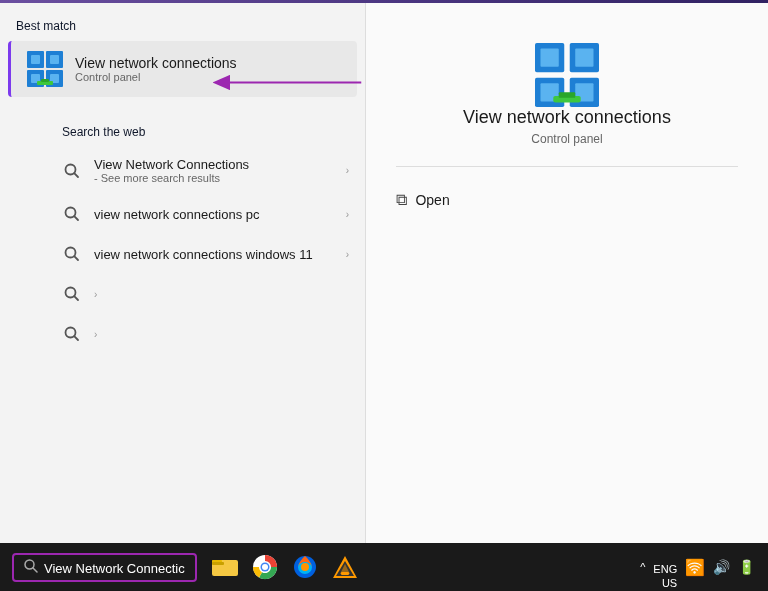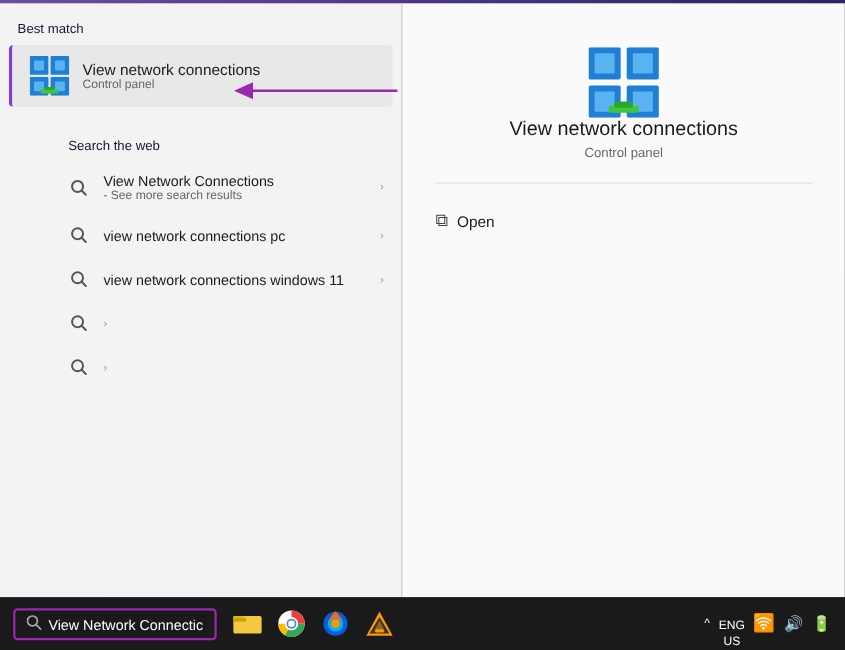--- a/index.html
+++ b/index.html
@@ -242,21 +242,21 @@
     .taskbar-right {
       margin-left: auto;
       display: flex;
       align-items: center;
       gap: 8px;
     }
 
     .lang-indicator {
       display: flex;
       flex-direction: column;
-      align-items: center;
+      align-items: flex-end;
       line-height: 1.2;
       font-size: 11px;
       color: #fff;
       margin-top: 19px;
     }
 
     
     .network-icon-large {
       width: 64px;
       height: 64px;

